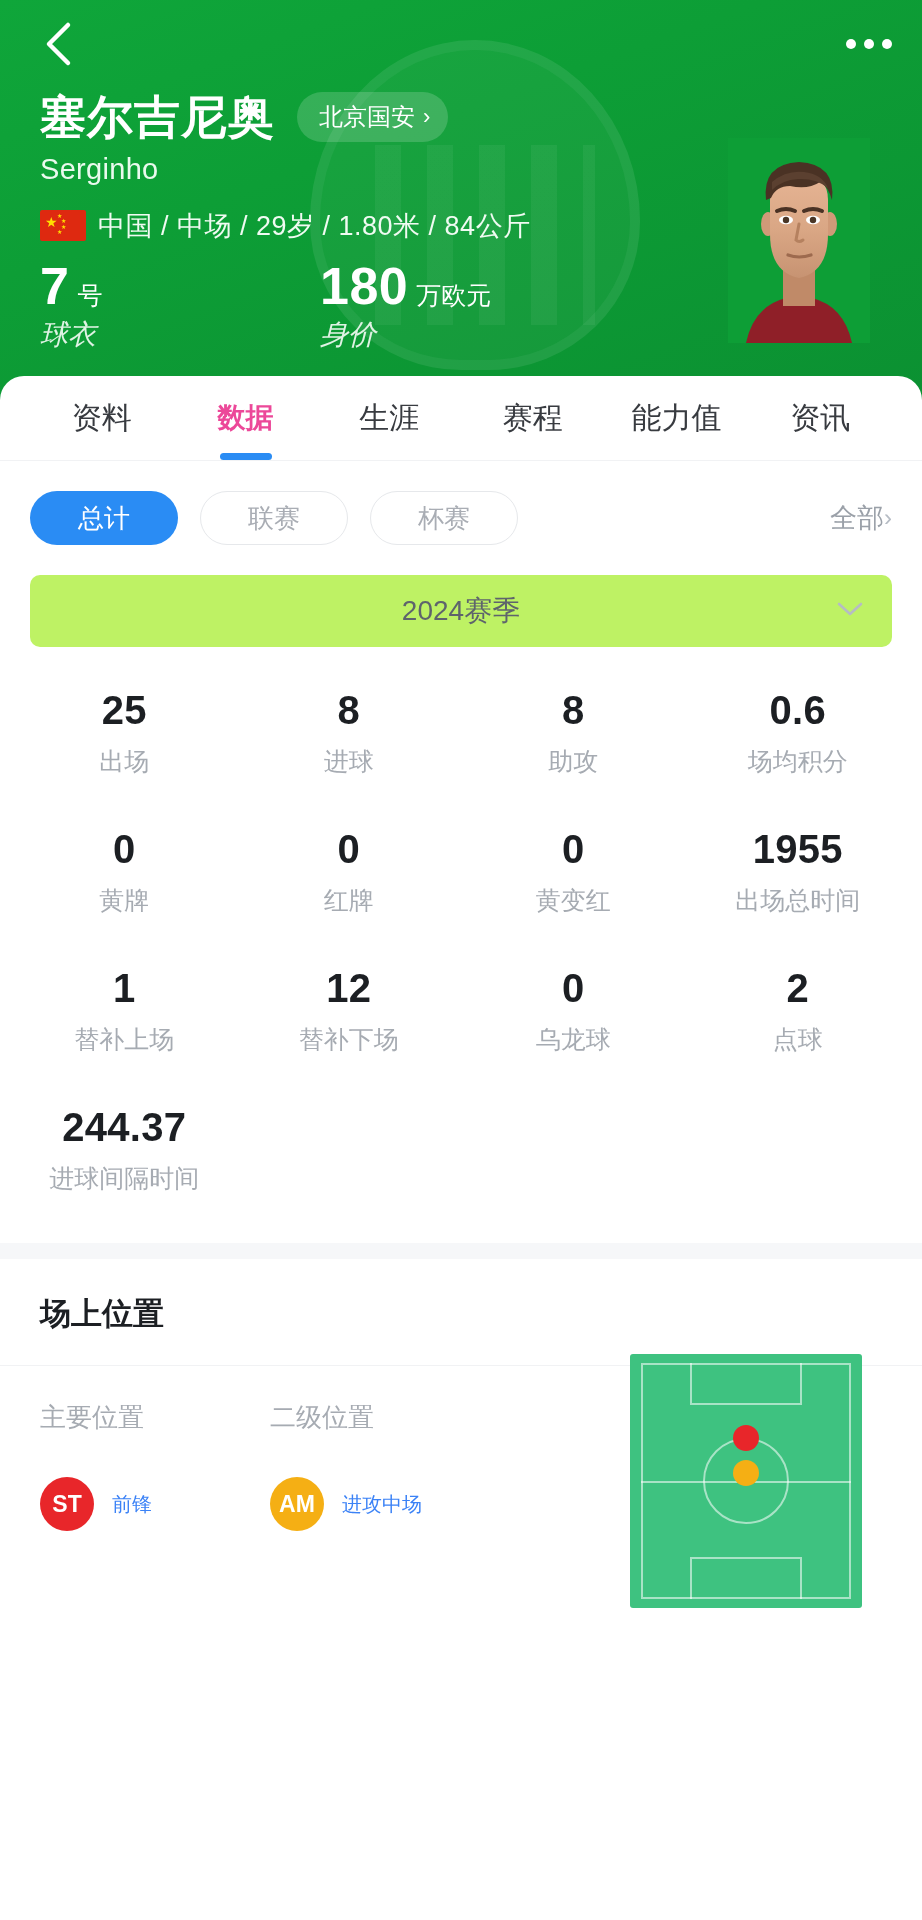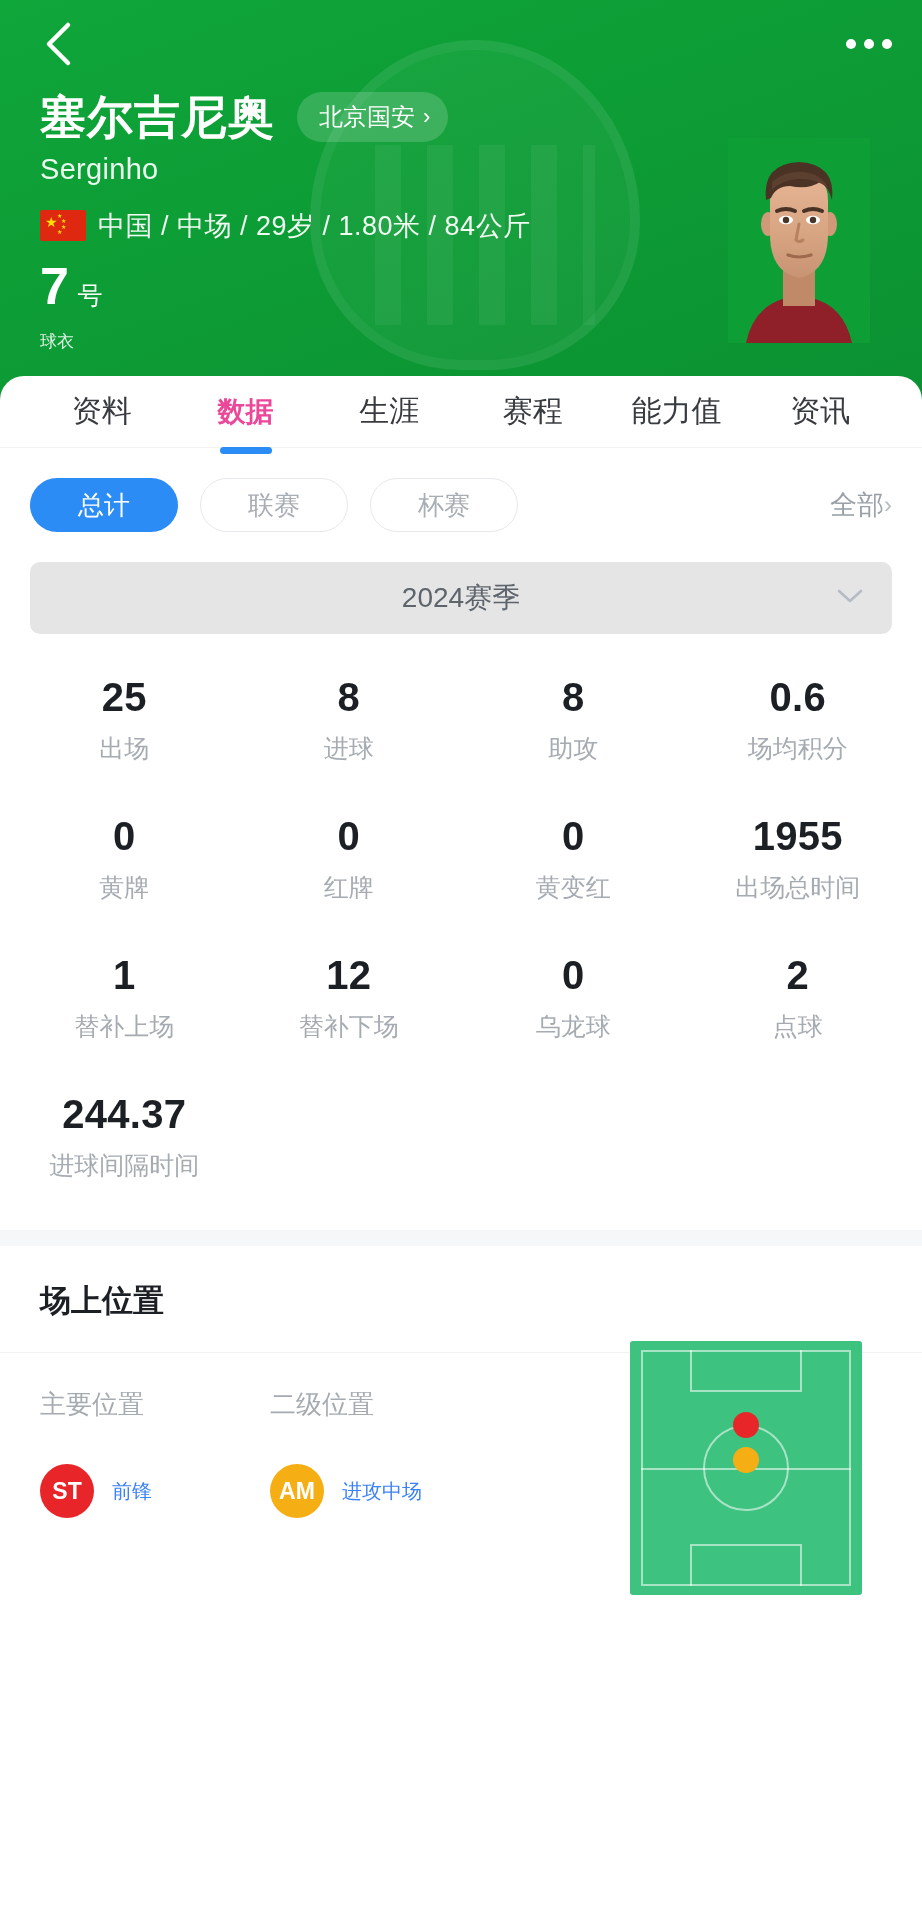--- a/index.html
+++ b/index.html
@@ -82,36 +82,36 @@
   .flag .s2 { left: 21px; top: 8px; }
   .flag .s3 { left: 21px; top: 14px; }
   .flag .s4 { left: 17px; top: 19px; }
   .meta-text { font-size: 27px; color: #f0fbf2; font-weight: 400; letter-spacing: 0.5px; }
 
   .kpi-row { position: absolute; left: 40px; top: 260px; display: flex; }
   .kpi { width: 280px; }
   .kpi-top { display: flex; align-items: baseline; gap: 8px; }
   .kpi-value { font-size: 52px; font-weight: 700; color: #ffffff; line-height: 1; letter-spacing: 0.5px; }
   .kpi-unit { font-size: 25px; color: #ffffff; font-weight: 400; }
-  .kpi-label { margin-top: 18px; font-size: 17px; color: #dff3e4; font-weight: 400; }
+  .kpi-label { margin-top: 4px; font-size: 28px; color: #dff3e4; font-weight: 400; font-style: italic; }
 
   .player-photo {
     position: absolute; right: 52px; top: 138px;
     width: 142px; height: 205px; overflow: hidden;
   }
 
   
   .sheet {
     position: absolute; left: 0; top: 376px; width: 922px; height: 1544px;
     background: #ffffff; border-radius: 24px 24px 0 0;
   }
 
   
   .tabs {
-    position: relative; height: 72px; display: flex; align-items: center;
+    position: relative; height: 85px; display: flex; align-items: center;
     padding: 8px 30px; gap: 0;
     border-bottom: 1px solid #f1f2f4;
   }
   .tab {
     flex: 1; text-align: center; font-size: 30px; color: #383b40; font-weight: 400;
     position: relative; height: 96px; display: flex; align-items: center;
     justify-content: center; cursor: pointer;
   }
   .tab.active { font-weight: 700; color: #ec4899; font-size: 28px; }
   .tab.active::after {
@@ -132,21 +132,21 @@
   .chip.off { background: #ffffff; color: #a9adb4; border: 1px solid #e6e8eb; }
   .filter-spacer { flex: 1; }
   .all-link {
     display: flex; align-items: center; gap: 0; color: #9aa0a8; font-size: 27px;
     cursor: pointer;
   }
   .all-arrow { font-size: 24px; color: #b6bcc4; }
 
   
   .season-bar {
-    margin: 30px 30px 0 30px; height: 72px; background: #e5e5e5;
+    margin: 30px 30px 0 30px; height: 72px; background: #bef264;
     border-radius: 10px; display: flex; align-items: center; justify-content: center;
     position: relative; cursor: pointer; text-align: center;
   }
   .season-label { font-size: 28px; color: #5e646c; }
   .season-caret {
     position: absolute; right: 28px; top: 50%; transform: translateY(-50%);
   }
 
   
   .stats-grid {
@@ -256,20 +256,27 @@
       </div>
     </div>
 
     <div class="kpi-row">
       <div class="kpi">
         <div class="kpi-top">
           <span class="kpi-value">7</span>
           <span class="kpi-unit">号</span>
         </div>
         <div class="kpi-label">球衣</div>
+      </div>
+      <div class="kpi">
+        <div class="kpi-top">
+          <span class="kpi-value">180</span>
+          <span class="kpi-unit">万欧元</span>
+        </div>
+        <div class="kpi-label">身价</div>
       </div>
     </div>
 
     <div class="player-photo">
       <svg width="142" height="205" viewBox="0 0 142 205">
         <defs>
           <linearGradient id="skin" x1="0" y1="0" x2="0" y2="1">
             <stop offset="0%" stop-color="#e6b494"></stop>
             <stop offset="55%" stop-color="#d9a684"></stop>
             <stop offset="100%" stop-color="#c79372"></stop>

